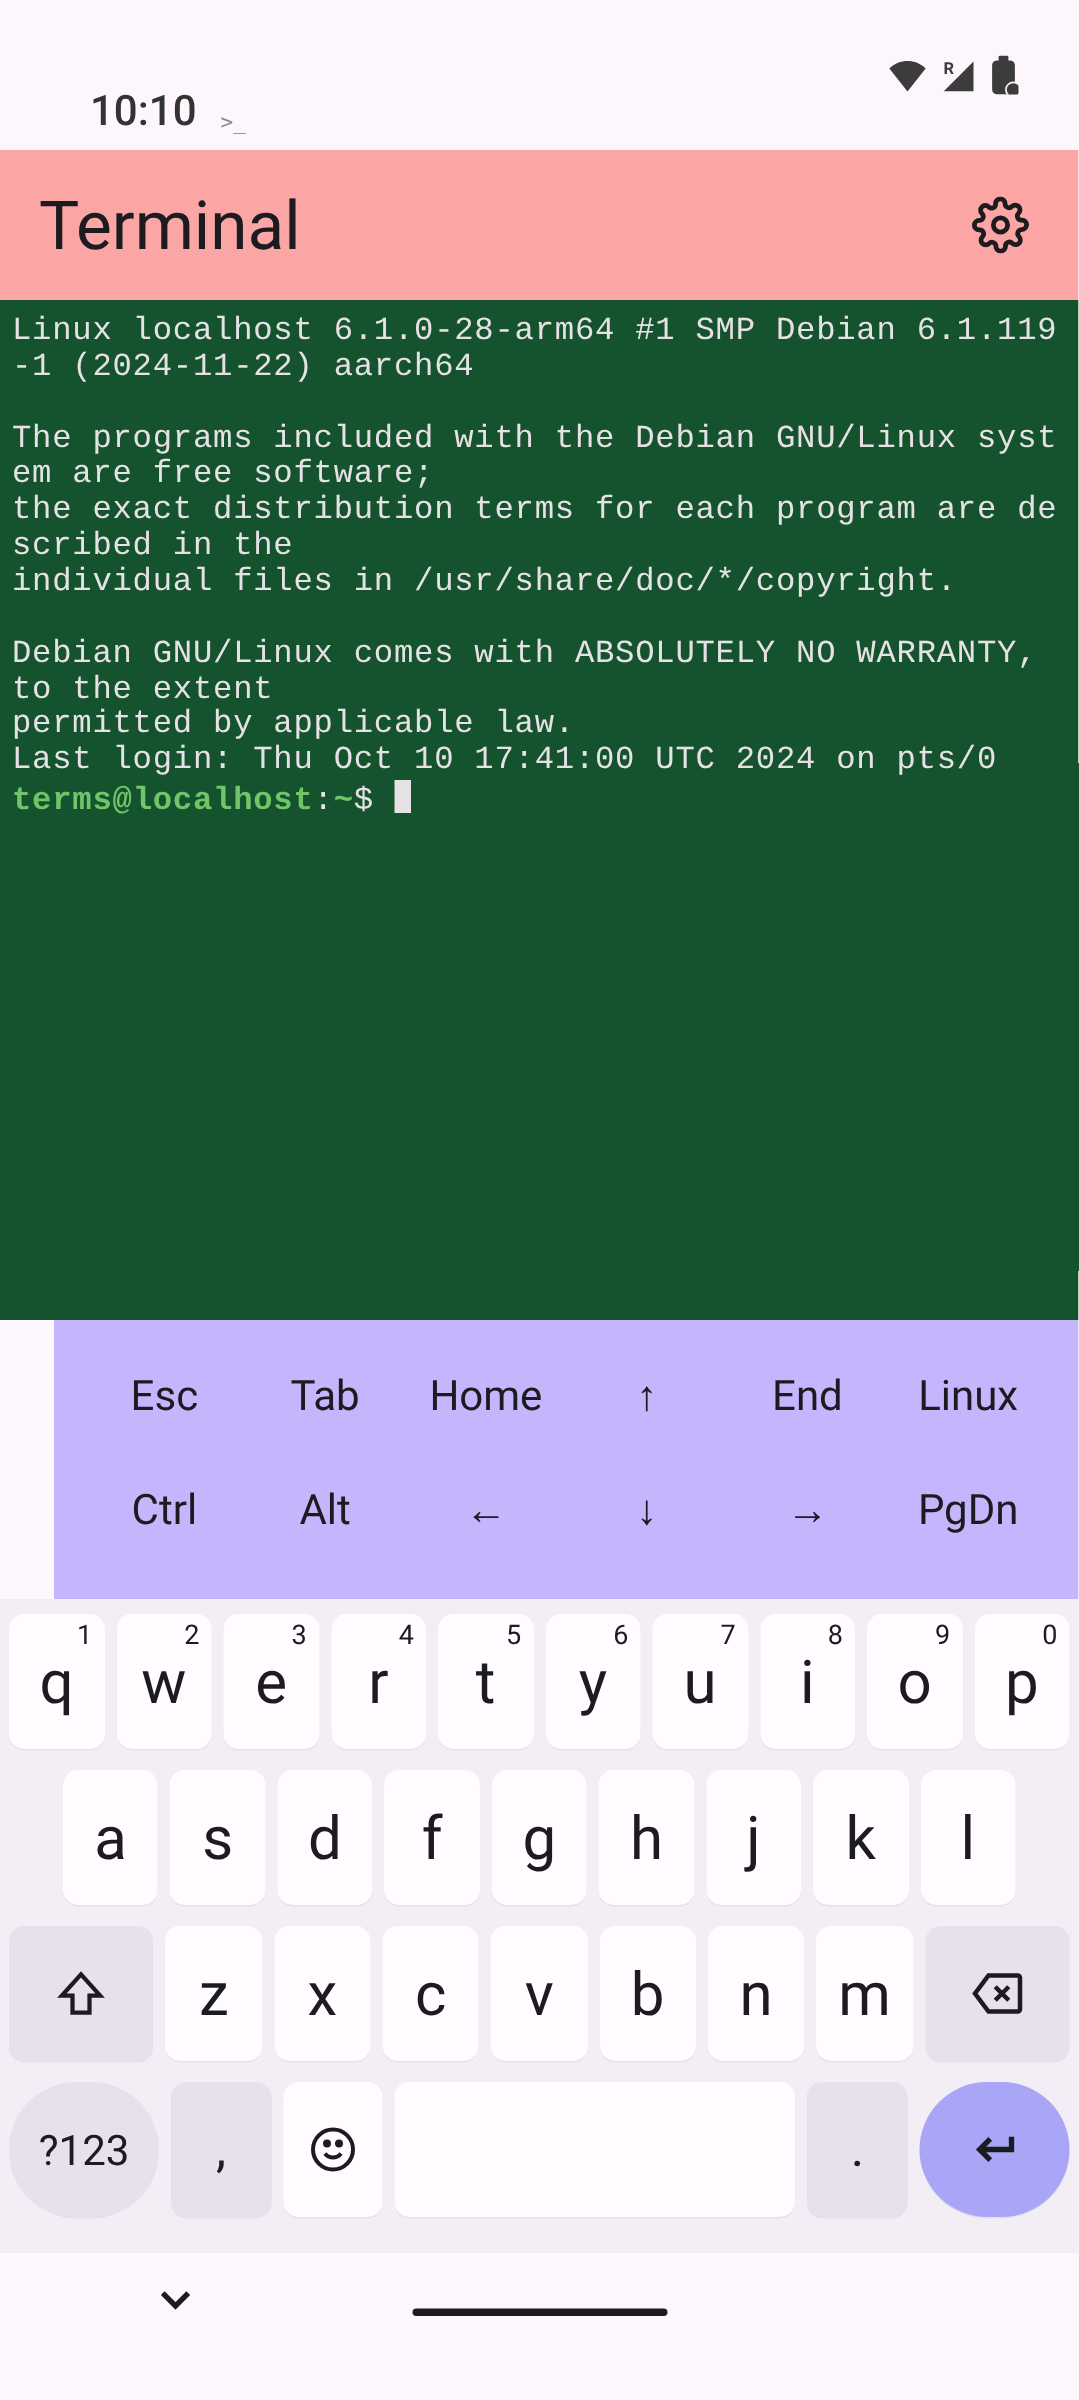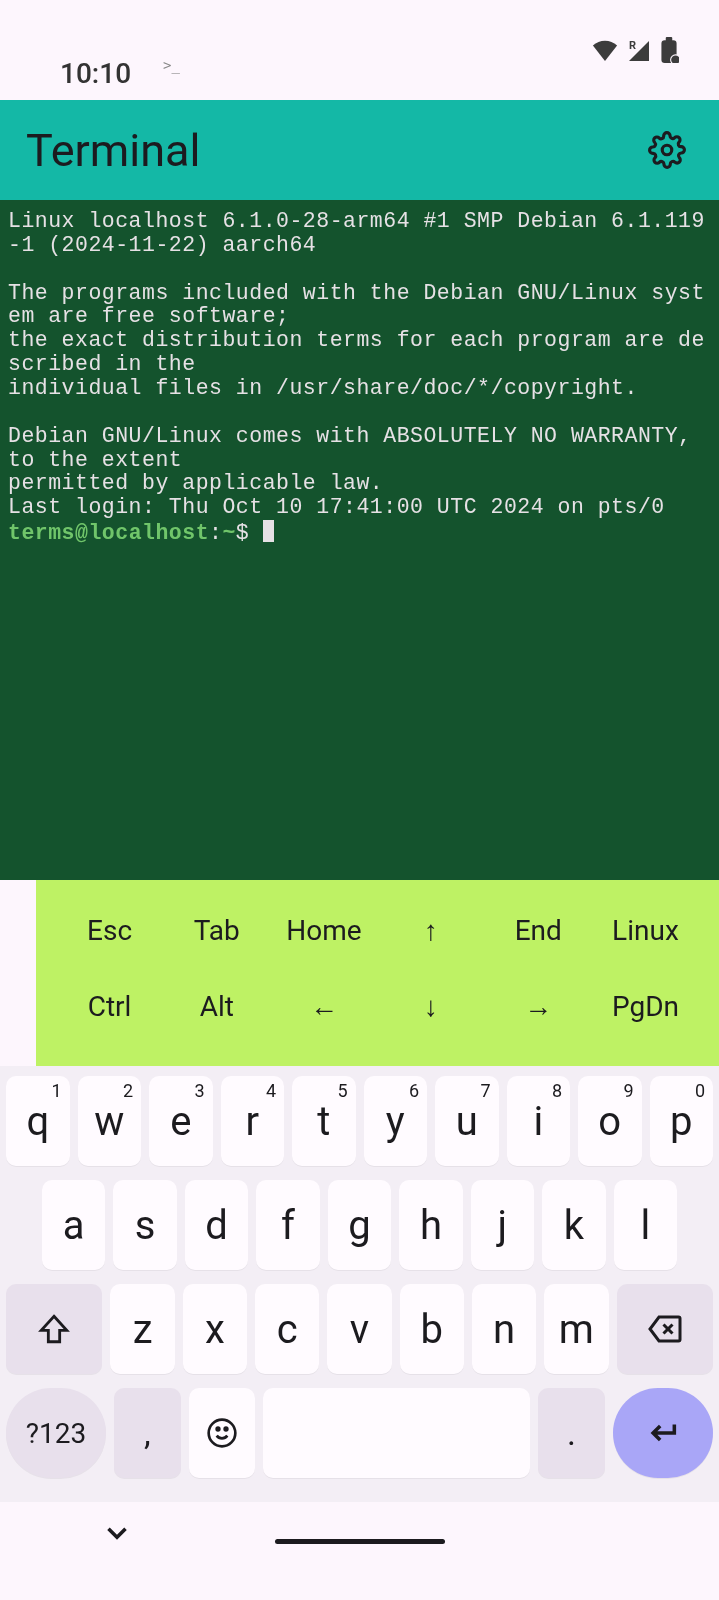--- a/index.html
+++ b/index.html
@@ -13,22 +13,22 @@
   .status-bar {
     height: 100px;
     display: flex;
     align-items: center;
     justify-content: space-between;
     padding: 0 40px 0 60px;
     background: #fdf6fd;
   }
   .status-left {
     display: flex;
-    align-items: flex-start;
-    gap: 32px;
+    align-items: flex-end;
+    gap: 16px;
     color: #333;
     font-size: 28px;
     font-weight: 500;
     margin-top: 47px;
   }
   .status-right {
     display: flex;
     align-items: center;
     gap: 8px;
   }
@@ -36,21 +36,21 @@
     font-family: monospace;
     font-size: 14px;
     color: #888;
   }
   .header {
     height: 100px;
     display: flex;
     align-items: center;
     justify-content: space-between;
     padding: 0 30px 0 26px;
-    background: #14b8a6;
+    background: #fca5a5;
   }
   .header-title {
     font-size: 45px;
     font-weight: 400;
     color: #1c1b1f;
   }
   .gear-btn {
     width: 44px;
     height: 44px;
     display: flex;
@@ -78,21 +78,21 @@
   .prompt-colon { color: #e6e1e5; }
   .prompt-dollar { color: #e6e1e5; }
   .cursor {
     display: inline-block;
     width: 11px;
     height: 22px;
     background: #e6e1e5;
     vertical-align: -3px;
   }
   .extra-keys {
-    background: #bef264;
+    background: #c4b5fd;
     padding: 12px 20px 22px 20px;
     margin-left: 36px;
   }
   .extra-row {
     display: flex;
     justify-content: space-between;
     align-items: center;
     height: 76px;
   }
   .extra-key {

